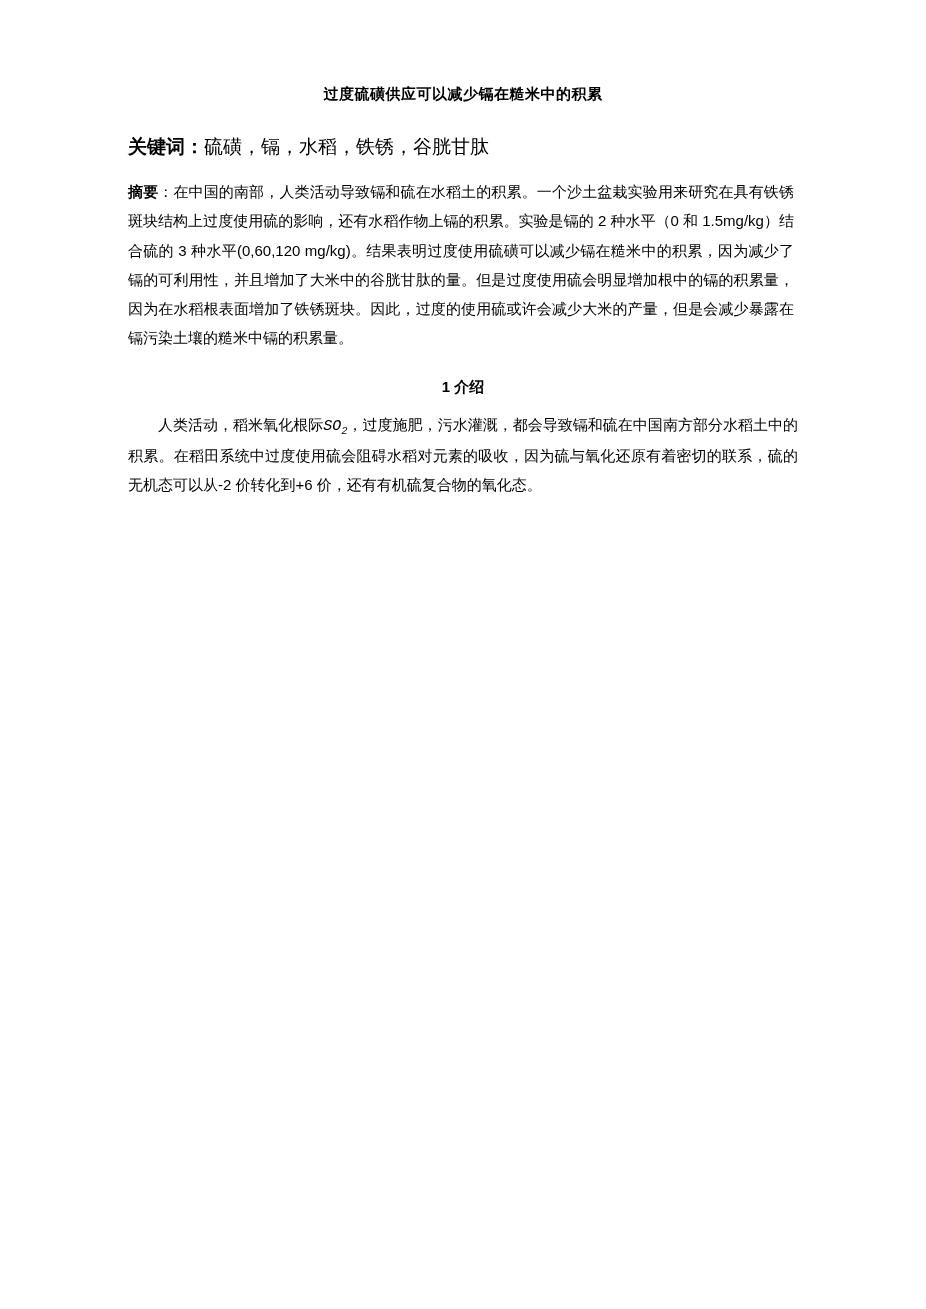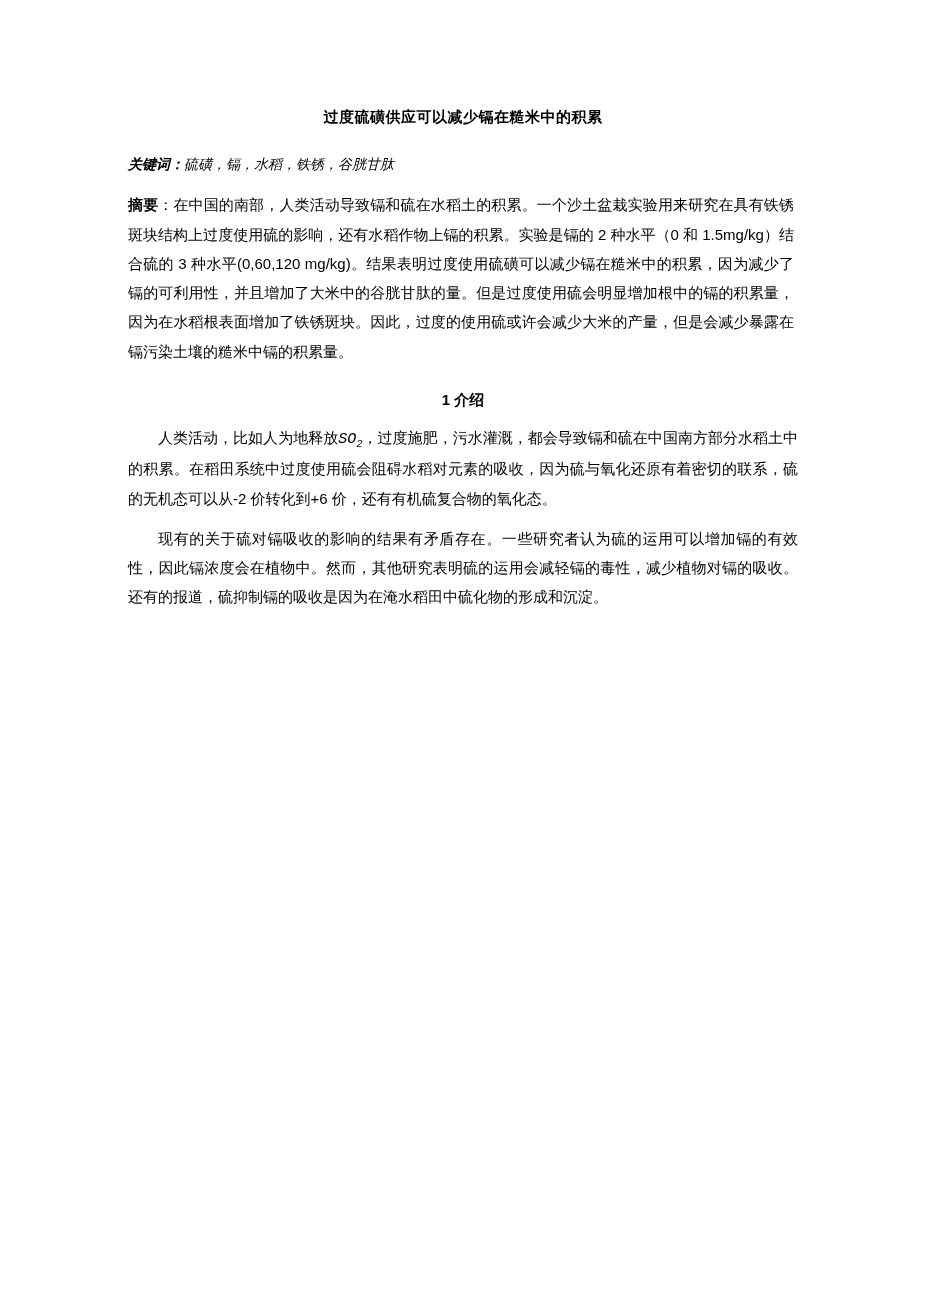--- a/index.html
+++ b/index.html
@@ -11,37 +11,36 @@
     font-family: "Liberation Sans", sans-serif;
     color: #000000;
   }
   .page {
     width: 926px;
     height: 1309px;
     box-sizing: border-box;
     margin: 0 auto;
     background: #ffffff;
     position: relative;
-    padding: 105px 128px 0 128px;
+    padding: 82px 128px 0 128px;
   }
   .doc-title {
     font-size: 15px;
     font-weight: bold;
     text-align: center;
     line-height: 1.6;
     margin: 0 0 22px 0;
     letter-spacing: 0.5px;
   }
   .meta-line {
-    font-size: 14px;
+    font-size: 19px;
     line-height: 1.95;
     margin: 0 0 12px 0;
     text-align: justify;
     text-justify: inter-ideograph;
-    font-style: italic;
   }
   .meta-label {
     font-weight: bold;
   }
   .abstract {
     font-size: 15px;
     line-height: 1.95;
     margin: 0 4px 20px 0;
     text-align: justify;
     text-justify: inter-ideograph;
@@ -80,20 +79,19 @@
   <p class="meta-line">
     <span class="meta-label">关键词：</span><span>硫磺，镉，水稻，铁锈，谷胱甘肽</span>
   </p>
 
   <p class="abstract">
     <span class="meta-label">摘要</span><span>：在中国的南部，人类活动导致镉和硫在水稻土的积累。一个沙土盆栽实验用来研究在具有铁锈斑块结构上过度使用硫的影响，还有水稻作物上镉的积累。实验是镉的 2 种水平（0 和 1.5mg/kg）结合硫的 3 种水平(0,60,120 mg/kg)。结果表明过度使用硫磺可以减少镉在糙米中的积累，因为减少了镉的可利用性，并且增加了大米中的谷胱甘肽的量。但是过度使用硫会明显增加根中的镉的积累量，因为在水稻根表面增加了铁锈斑块。因此，过度的使用硫或许会减少大米的产量，但是会减少暴露在镉污染土壤的糙米中镉的积累量。</span>
   </p>
 
   <h2 class="section-heading">1 介绍</h2>
 
-  <p class="body-para"><span>人类活动，比如人为地释放</span><span class="italic-var"><span>SO</span><sub>2</sub></span><span>，过度施肥，污水灌溉，都会导致镉和硫在中国南方部分水稻土中的积累。在稻田系统中过度使用硫会阻碍水稻对元素的吸收，因为硫与氧化还原有着密切的联系，硫的无机态可以从-2 价转化到+6 价，还有有机硫复合物的氧化态。</span></p>
+  <p class="body-para"><span>人类活动，稻米氧化根际</span><span class="italic-var"><span>SO</span><sub>2</sub></span><span>，过度施肥，污水灌溉，都会导致镉和硫在中国南方部分水稻土中的积累。在稻田系统中过度使用硫会阻碍水稻对元素的吸收，因为硫与氧化还原有着密切的联系，硫的无机态可以从-2 价转化到+6 价，还有有机硫复合物的氧化态。</span></p>
 
 
-  <p class="body-para">现有的关于硫对镉吸收的影响的结果有矛盾存在。一些研究者认为硫的运用可以增加镉的有效性，因此镉浓度会在植物中。然而，其他研究表明硫的运用会减轻镉的毒性，减少植物对镉的吸收。还有的报道，硫抑制镉的吸收是因为在淹水稻田中硫化物的形成和沉淀。</p>
 
 
 
 </div>
 
 </body></html>

